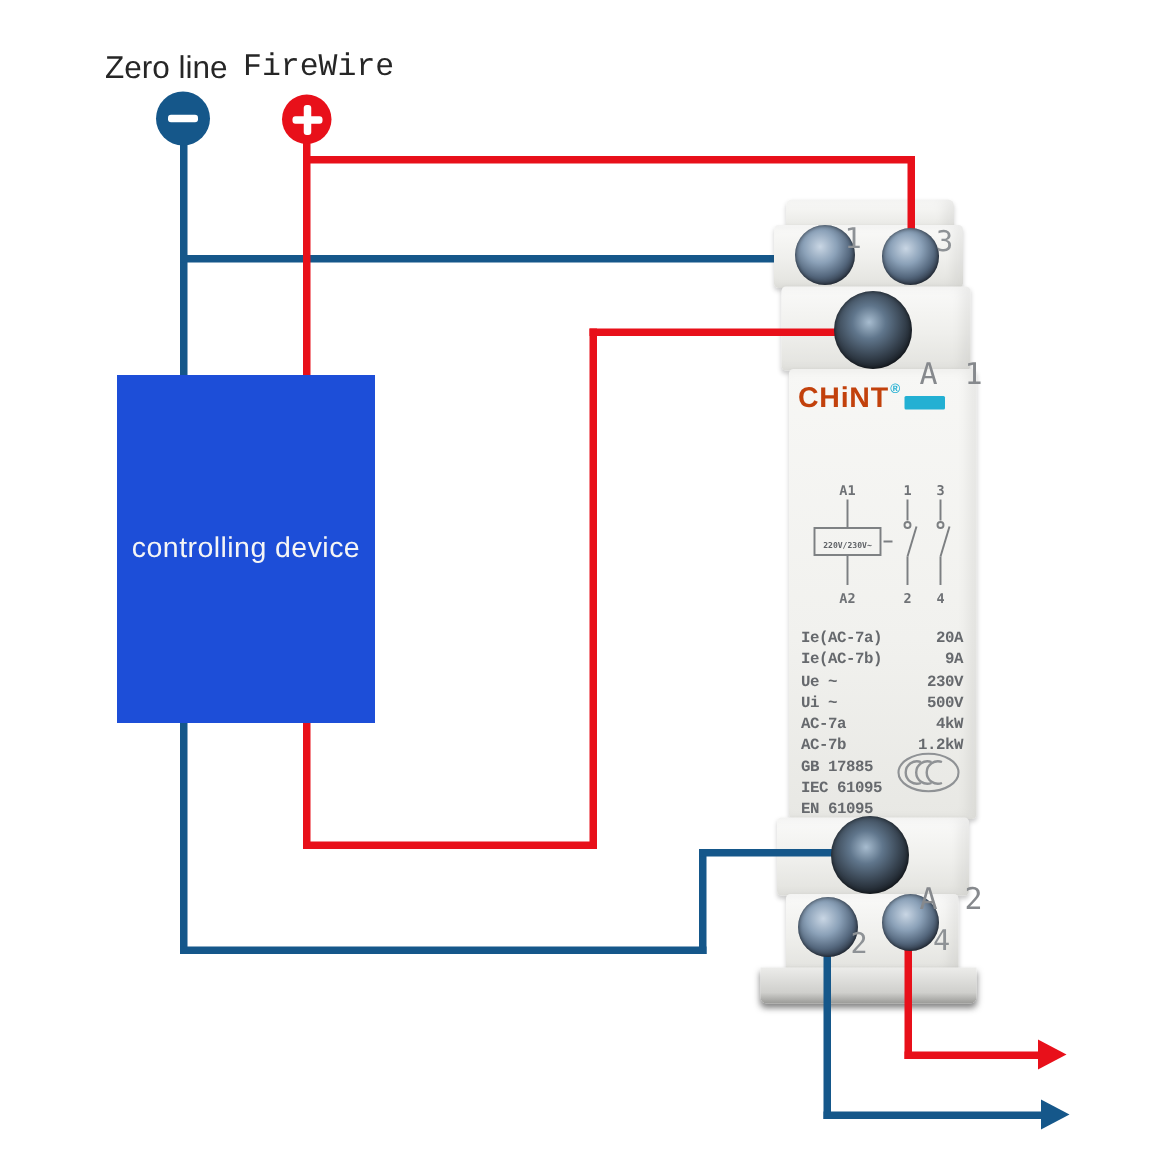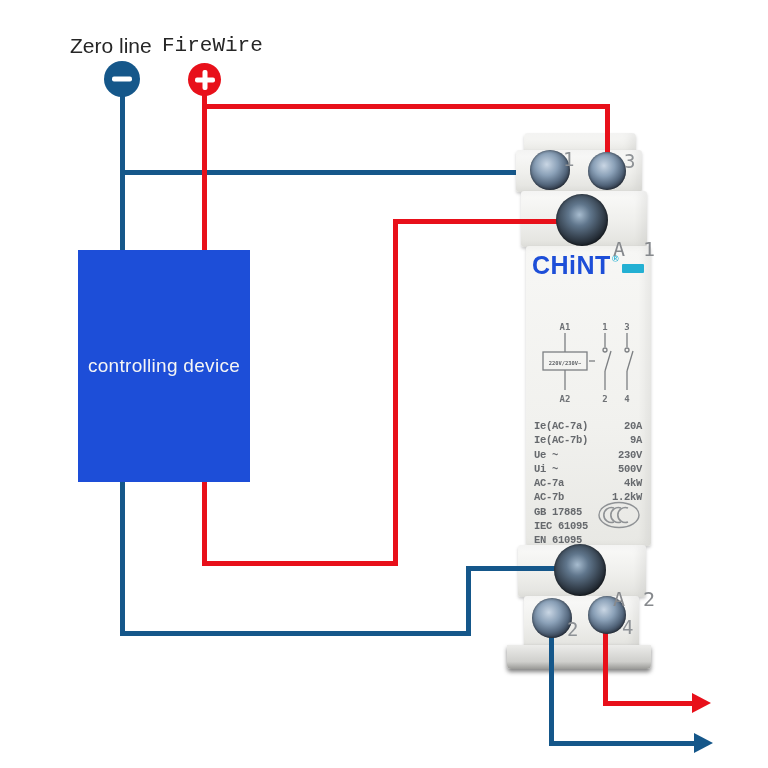--- a/index.html
+++ b/index.html
@@ -45,21 +45,21 @@
 
   .screw{position:absolute;border-radius:50%;
          background:radial-gradient(circle at 42% 36%, #c9d6e4 0%, #8ba1b8 32%, #55687e 58%, #2b3442 78%, #1c222b 100%);
          box-shadow:inset 0 0 3px rgba(0,0,0,.6);}
   .screw.big{background:radial-gradient(circle at 45% 40%, #a7bccf 0%, #60768c 26%, #36424f 55%, #12161b 80%, #0c0f13 100%);}
   .t-num{position:absolute;color:#8e9296;font-size:19px;font-family:"DejaVu Sans Mono",monospace;}
   .t-num.wide{letter-spacing:3px;font-size:20px;color:#86898d;margin-top:28px;}
 
   
   #brand-row{left:532px;top:252px;width:112px;height:26px;display:flex;align-items:center;}
-  #brand-text{color:#1d4ed8;font-size:25px;font-weight:800;letter-spacing:.5px;
+  #brand-text{color:#c2410c;font-size:19px;font-weight:800;letter-spacing:.5px;
               font-family:"Liberation Sans",sans-serif;line-height:1;}
   #brand-reg{color:#23b0d3;font-size:9px;font-weight:700;align-self:flex-start;margin:2px 0 0 1px;}
   #brand-bar{width:27px;height:9px;background:#23b0d3;margin:6px 0 0 3px;border-radius:1px;}
 
   
   #model-row{left:533px;top:291px;width:112px;display:flex;align-items:center;justify-content:space-between;}
   #model-text{color:#717479;font-size:15px;font-weight:700;letter-spacing:.5px;
               font-family:"DejaVu Sans Mono",monospace;}
   #indicator-window{width:17px;height:23px;background:#1e1e20;border-radius:1px;}
 

